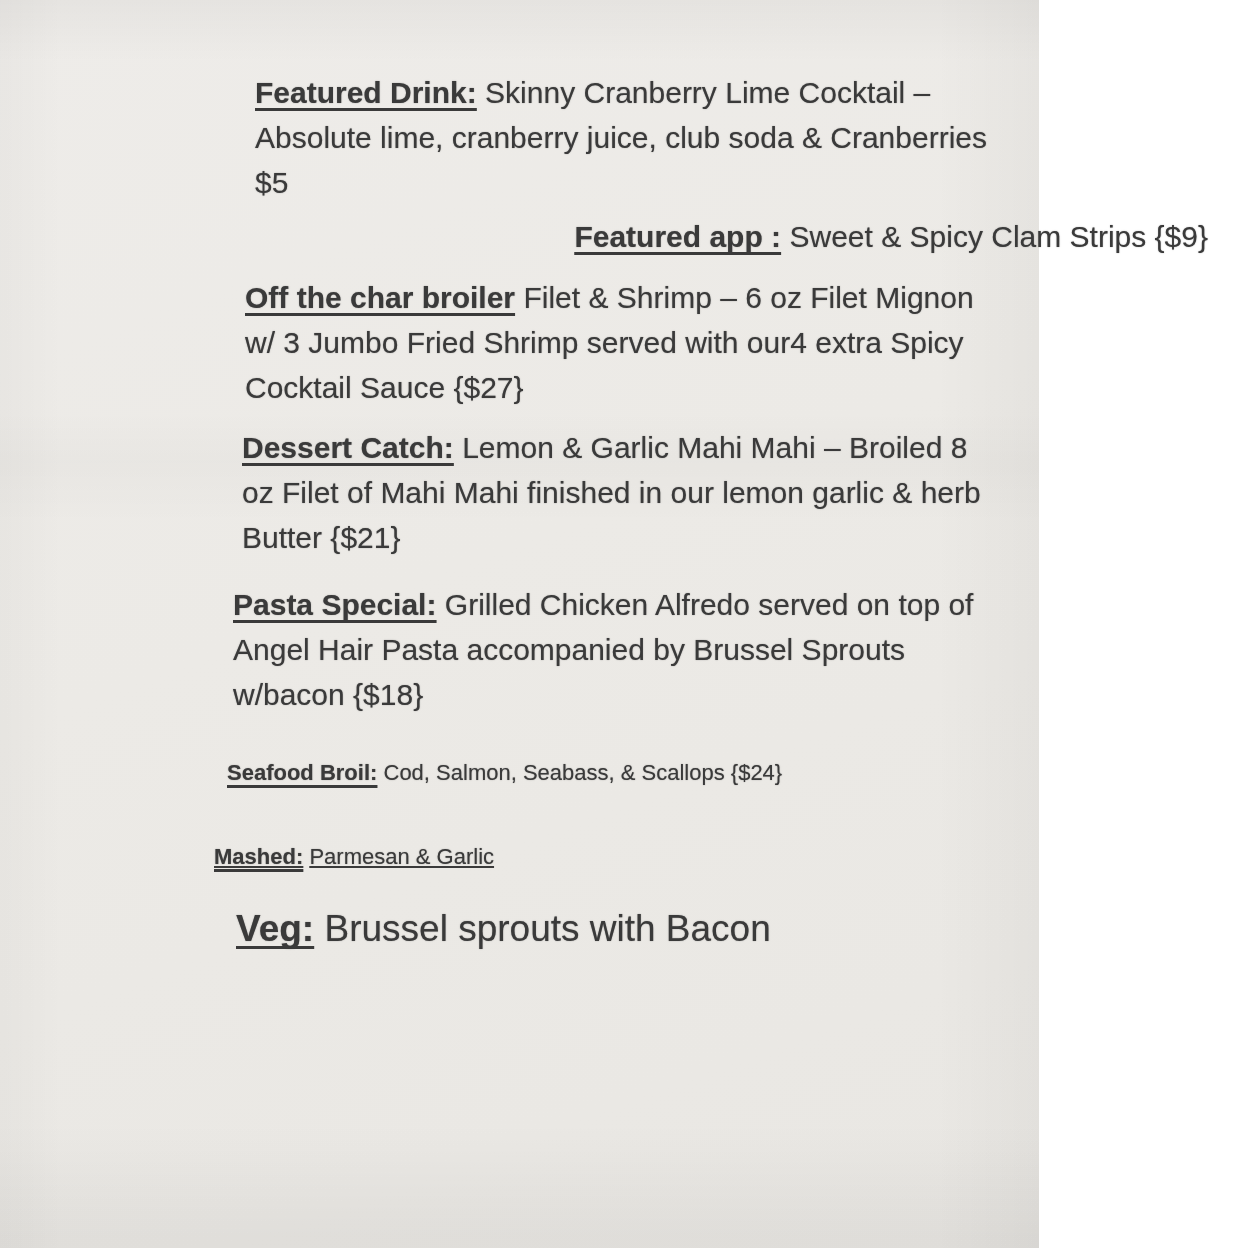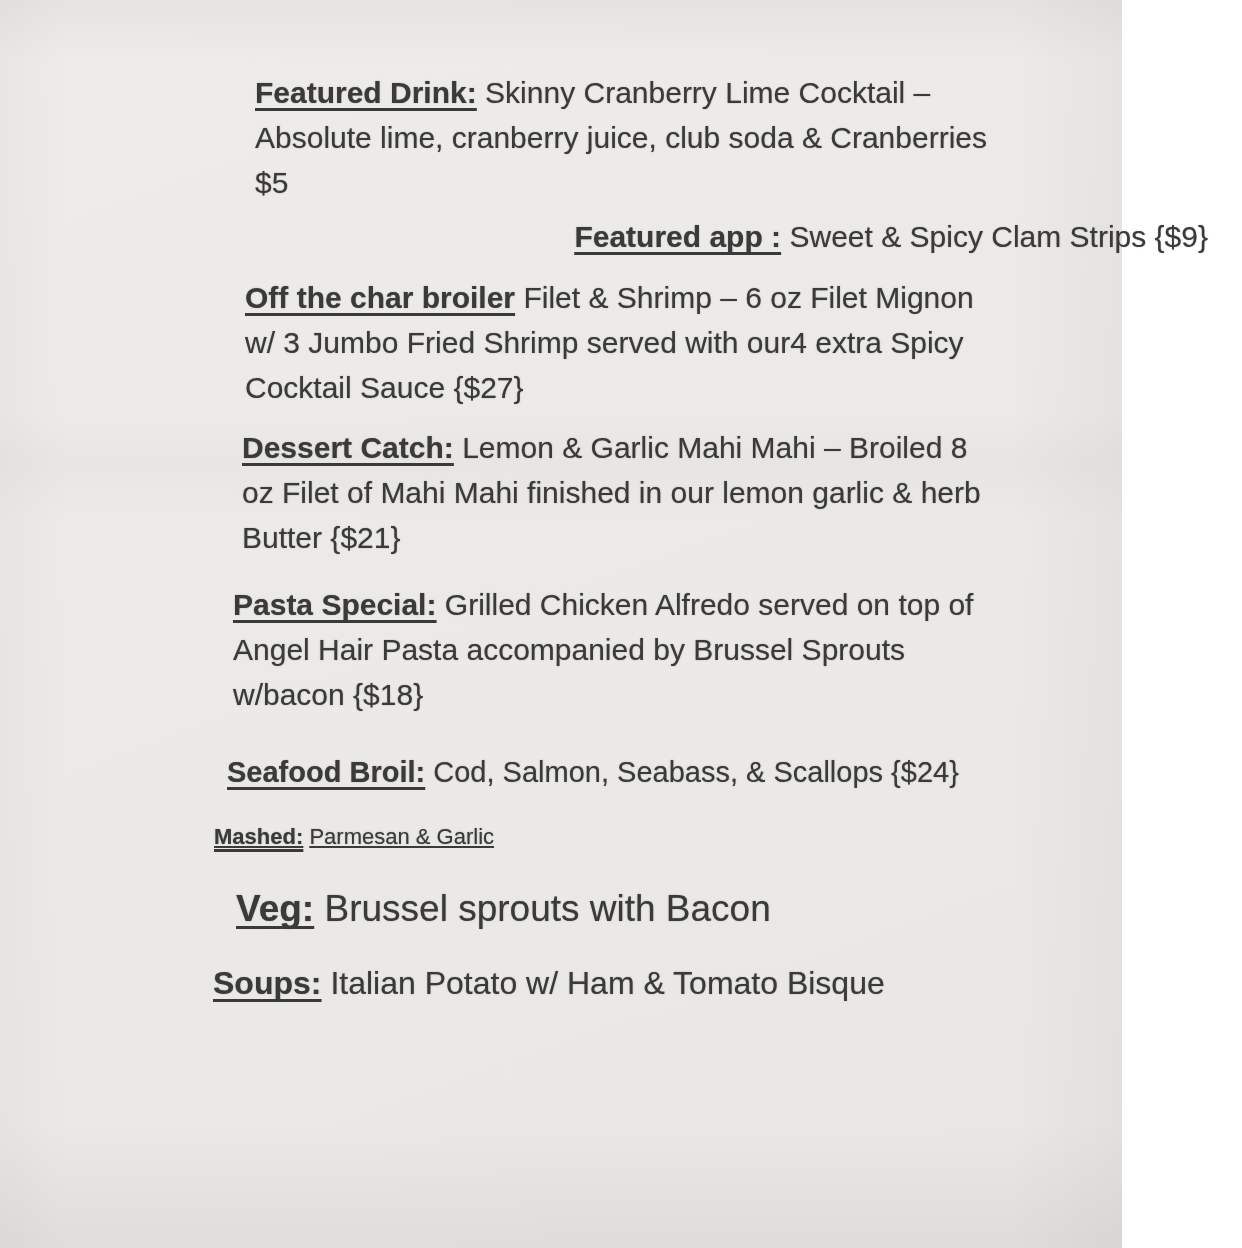--- a/index.html
+++ b/index.html
@@ -6,21 +6,21 @@
     margin: 0;
     padding: 0;
     width: 1242px;
     height: 1248px;
     overflow: hidden;
     font-family: "Liberation Sans", sans-serif;
   }
 
   .paper {
     position: relative;
-    width: 1122px;
+    width: 1039px;
     height: 1248px;
     
     background:
       linear-gradient(180deg, rgba(0,0,0,0.035) 0%, rgba(0,0,0,0) 5%, rgba(0,0,0,0) 33%, rgba(0,0,0,0.018) 37%, rgba(0,0,0,0) 42%, rgba(0,0,0,0) 90%, rgba(0,0,0,0.045) 99%),
       linear-gradient(90deg, rgba(0,0,0,0.022) 0%, rgba(0,0,0,0) 6%, rgba(0,0,0,0) 90%, rgba(0,0,0,0.030) 100%),
       linear-gradient(160deg, #eeece9 0%, #eceae6 45%, #e9e7e3 100%);
   }
 
   .menu {
     position: absolute;
@@ -37,21 +37,21 @@
     font-size: 30px;
     white-space: pre;
   }
 
   
   .menu-item:nth-of-type(1)  { margin-left: 47px; margin-bottom: 9px; }
   .menu-item:nth-of-type(2)  { margin-left: 42px; margin-bottom: 16px; text-align: right; }
   .menu-item:nth-of-type(3)  { margin-left: 37px; margin-bottom: 15px; }
   .menu-item:nth-of-type(4)  { margin-left: 34px; margin-bottom: 22px; }
   .menu-item:nth-of-type(5)  { margin-left: 25px; margin-bottom: 33px; }
-  .menu-item:nth-of-type(6)  { margin-left: 19px; margin-bottom: 19px; font-size: 29px; }
+  .menu-item:nth-of-type(6)  { margin-left: 19px; margin-bottom: 39px; font-size: 22px; }
   .menu-item:nth-of-type(7)  { margin-left: 6px; margin-bottom: 27px; font-size: 22px; text-decoration: underline; }
   .menu-item:nth-of-type(8)  { margin-left: 28px; margin-bottom: 30px; font-size: 37px; }
   .menu-item:nth-of-type(9)  { margin-left: 5px;  margin-bottom: 30px; font-size: 32px; }
   .menu-item:nth-of-type(10) { margin-left: 0;    margin-bottom: 0;    font-size: 32.5px; line-height: 47px; }
 
   .item-label {
     font-weight: 700;
     text-decoration: underline;
     text-decoration-thickness: 3px;
     text-underline-offset: 5px;
@@ -87,17 +87,16 @@
     <p class="menu-item"><span class="item-label">Pasta Special:</span><span class="item-text">Grilled Chicken Alfredo served on top of
 Angel Hair Pasta accompanied by Brussel Sprouts
 w/bacon {$18}</span></p>
 
     <p class="menu-item"><span class="item-label">Seafood Broil:</span><span class="item-text">Cod, Salmon, Seabass, &amp; Scallops {$24}</span></p>
 
     <p class="menu-item"><span class="item-label">Mashed:</span><span class="item-text">Parmesan &amp; Garlic</span></p>
 
     <p class="menu-item"><span class="item-label">Veg:</span><span class="item-text">Brussel sprouts with Bacon</span></p>
 
-    <p class="menu-item"><span class="item-label">Soups:</span><span class="item-text">Italian Potato w/ Ham &amp; Tomato Bisque</span></p>
 
 
   </div>
 </div>
 
 </body></html>

